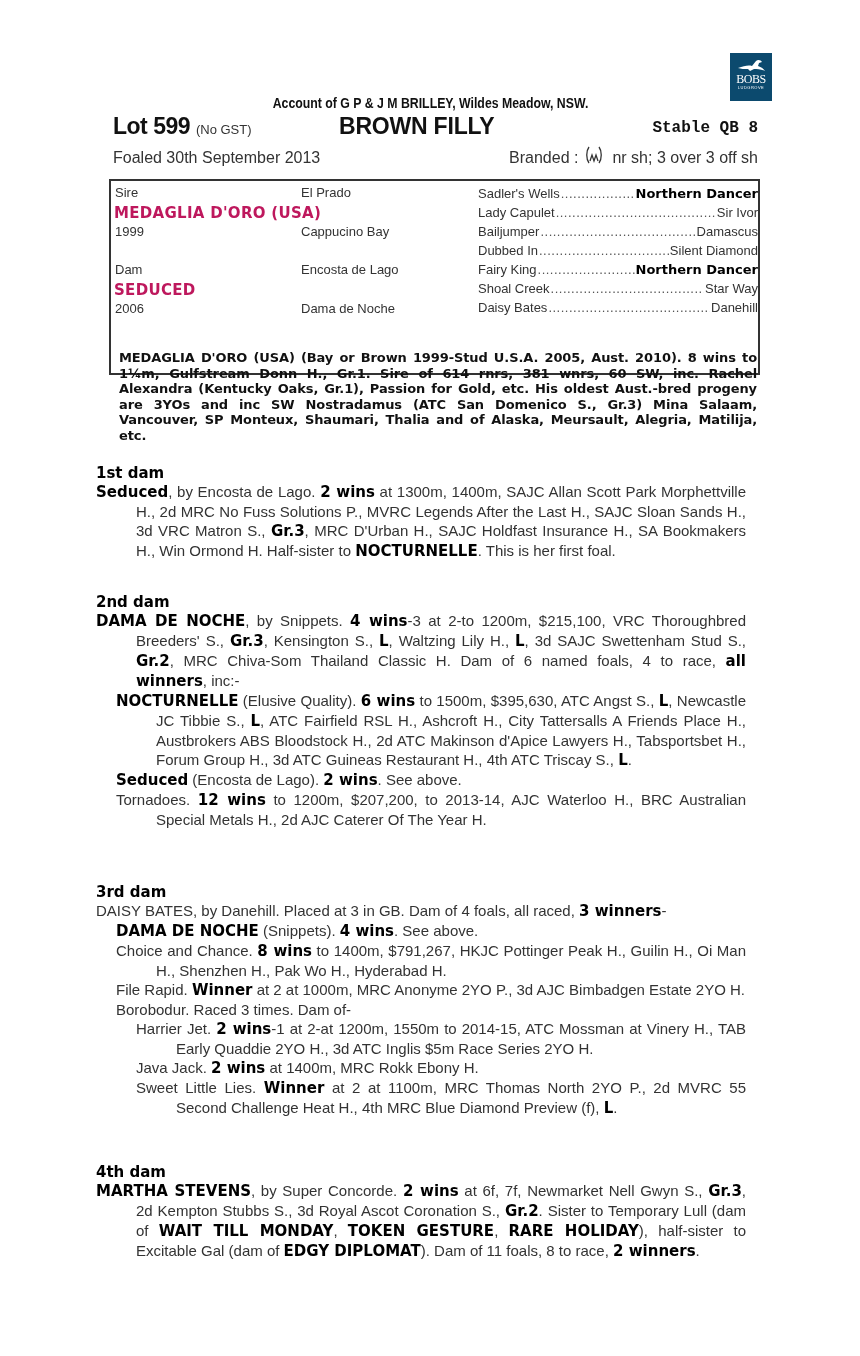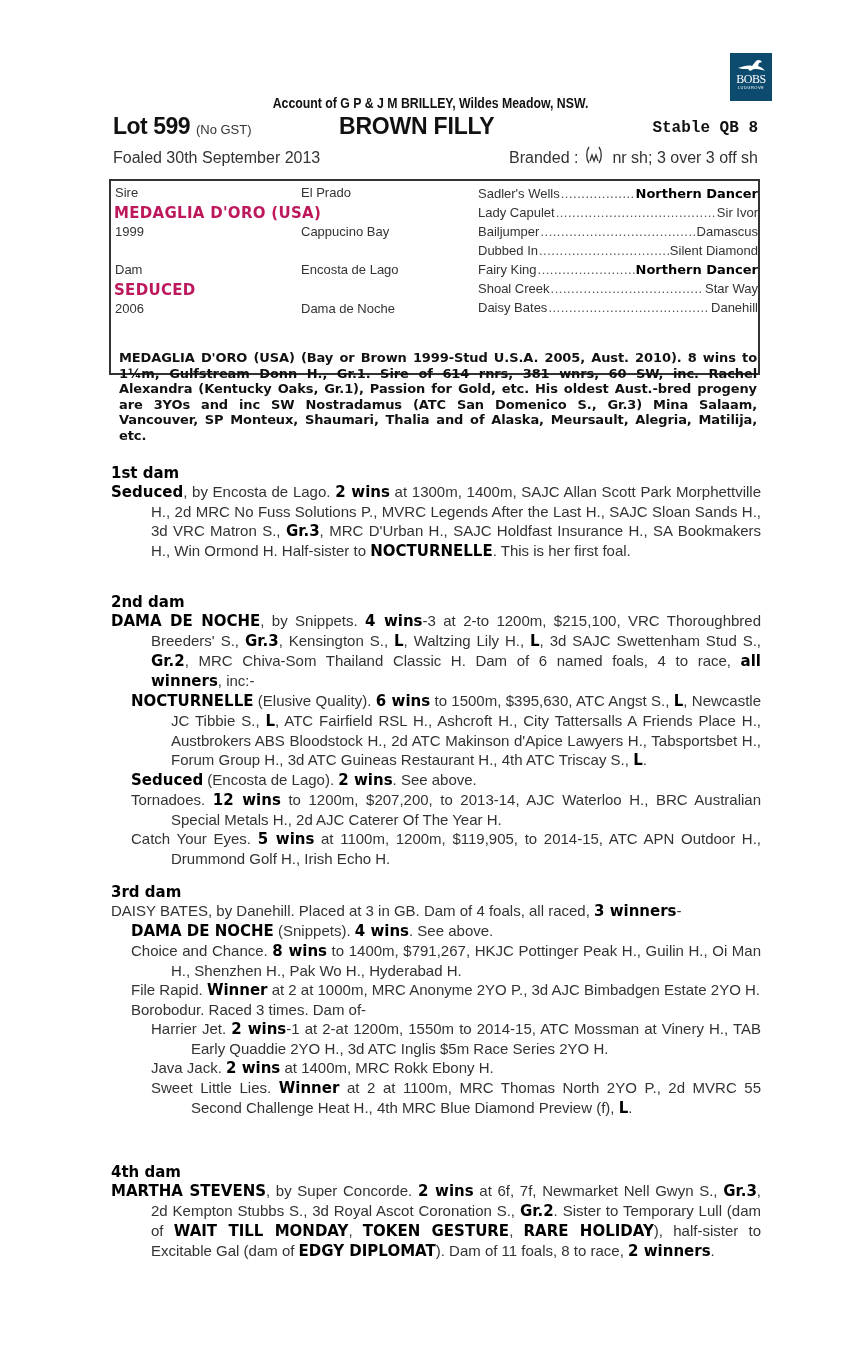--- a/index.html
+++ b/index.html
@@ -44,21 +44,21 @@
     .ped-line .dots { flex: 1; overflow: hidden; white-space: nowrap; margin: 0 1px; color: #555; }
     .ped-line .dots::before { content: "........................................................................................................"; letter-spacing: 0.5px; }
     .ped-line .gp-bold { font-family: "DejaVu Sans", sans-serif; font-weight: bold; font-size: 13px; color: #000; }
 
     .sire-note {
       position: absolute; left: 119px; top: 350px; width: 638px;
       font-family: "DejaVu Sans", sans-serif; font-weight: bold; font-size: 13px; line-height: 15.5px;
       text-align: justify; letter-spacing: -0.1px; color: #111;
     }
 
-    .section { position: absolute; left: 111px; width: 650px; font-size: 15px; color: #333; }
+    .section { position: absolute; left: 96px; width: 650px; font-size: 15px; color: #333; }
     .section h3 {
       margin: 0; font-family: "DejaVu Sans", sans-serif; font-weight: bold; font-size: 15px; color: #000; line-height: 18px;
     }
     .entry { text-align: justify; line-height: 19px; }
     .entry b { font-family: "DejaVu Sans", sans-serif; color: #000; }
     .l0 { padding-left: 40px; text-indent: -40px; }
     .l1 { padding-left: 60px; text-indent: -40px; }
     .l2 { padding-left: 80px; text-indent: -40px; }
     .l1 b, .l0 b, .l2 b { font-size: 15px; }
   </style>
@@ -157,21 +157,20 @@
     </div>
 </div>
 
 <div class="section" style="top:593px;">
   <h3>2nd dam</h3>
   <div class="entries">
       <div class="entry l0"><b>DAMA DE NOCHE</b><span>, by Snippets. </span><b>4 wins</b><span>-3 at 2-to 1200m, $215,100, VRC Thoroughbred Breeders' S., </span><b>Gr.3</b><span>, Kensington S., </span><b>L</b><span>, Waltzing Lily H., </span><b>L</b><span>, 3d SAJC Swettenham Stud S., </span><b>Gr.2</b><span>, MRC Chiva-Som Thailand Classic H. Dam of 6 named foals, 4 to race, </span><b>all winners</b><span>, inc:-</span></div>
       <div class="entry l1"><b>NOCTURNELLE</b><span> (Elusive Quality). </span><b>6 wins</b><span> to 1500m, $395,630, ATC Angst S., </span><b>L</b><span>, Newcastle JC Tibbie S., </span><b>L</b><span>, ATC Fairfield RSL H., Ashcroft H., City Tattersalls A Friends Place H., Austbrokers ABS Bloodstock H., 2d ATC Makinson d'Apice Lawyers H., Tabsportsbet H., Forum Group H., 3d ATC Guineas Restaurant H., 4th ATC Triscay S., </span><b>L</b><span>.</span></div>
       <div class="entry l1"><b>Seduced</b><span> (Encosta de Lago). </span><b>2 wins</b><span>. See above.</span></div>
       <div class="entry l1"><span>Tornadoes. </span><b>12 wins</b><span> to 1200m, $207,200, to 2013-14, AJC Waterloo H., BRC Australian Special Metals H., 2d AJC Caterer Of The Year H.</span></div>
-      <div class="entry l1"><span>Catch Your Eyes. </span><b>5 wins</b><span> at 1100m, 1200m, $119,905, to 2014-15, ATC APN Outdoor H., Drummond Golf H., Irish Echo H.</span></div>
     </div>
 </div>
 
 <div class="section" style="top:883px;">
   <h3>3rd dam</h3>
   <div class="entries">
       <div class="entry l0"><span>DAISY BATES, by Danehill. Placed at 3 in GB. Dam of 4 foals, all raced, </span><b>3 winners</b><span>-</span></div>
       <div class="entry l1"><b>DAMA DE NOCHE</b><span> (Snippets). </span><b>4 wins</b><span>. See above.</span></div>
       <div class="entry l1"><span>Choice and Chance. </span><b>8 wins</b><span> to 1400m, $791,267, HKJC Pottinger Peak H., Guilin H., Oi Man H., Shenzhen H., Pak Wo H., Hyderabad H.</span></div>
       <div class="entry l1"><span>File Rapid. </span><b>Winner</b><span> at 2 at 1000m, MRC Anonyme 2YO P., 3d AJC Bimbadgen Estate 2YO H.</span></div>

